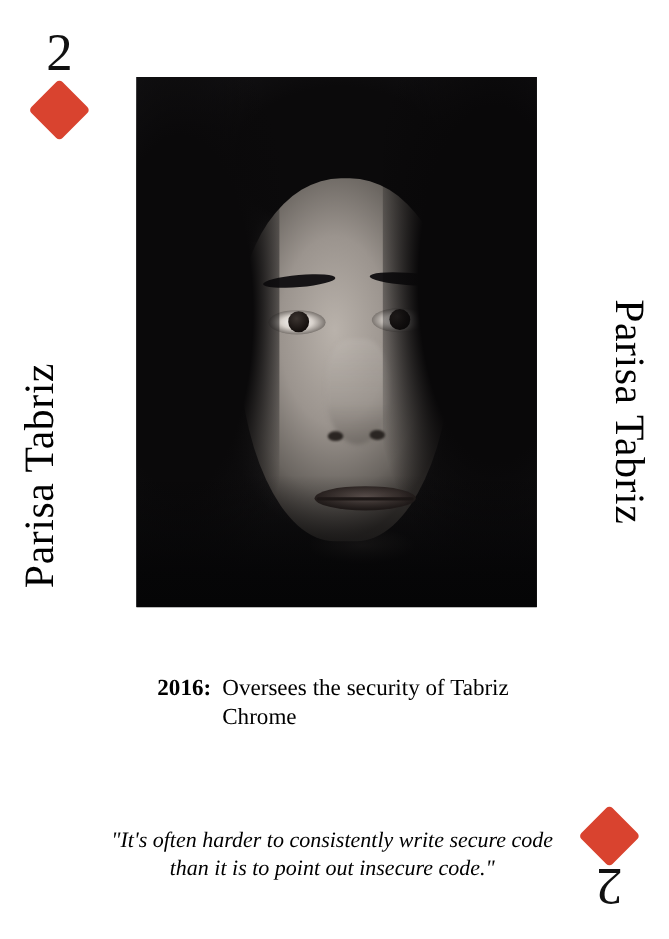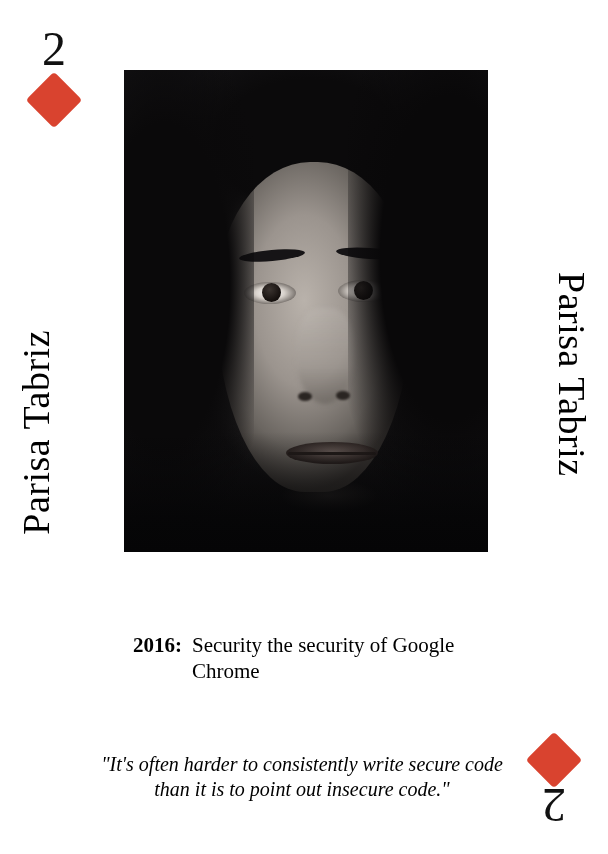--- a/index.html
+++ b/index.html
@@ -192,24 +192,23 @@
   .neck-shadow {
     position: absolute;
     left: 0; bottom: 0;
     width: 100%; height: 120px;
     background: linear-gradient(180deg, rgba(0,0,0,0) 0%, rgba(5,5,6,0.85) 70%, #050506 100%);
   }
 
   
   .facts {
     position: absolute;
-    left: 120px;
+    left: 130px;
     top: 612px;
     width: 372px;
-    margin-top: 20px;
   }
   .fact {
     display: flex;
     align-items: flex-start;
     margin-bottom: 8px;
   }
   .fact-year {
     font-family: "Liberation Serif", serif;
     font-weight: bold;
     font-size: 21px;
@@ -278,19 +277,19 @@
       <div class="chin-shadow"></div>
       <div class="hair-left"></div>
       <div class="hair-right"></div>
       <div class="neck-shadow"></div>
     </div>
   </div>
 
   <div class="facts">
     <div class="fact">
       <div class="fact-year">2016:</div>
-      <div class="fact-text">Security the security of Google Chrome</div>
+      <div class="fact-text">Oversees the security of Tabriz Chrome</div>
     </div>
   </div>
 
   <div class="quote">"It's often harder to consistently write secure code than it is to point out insecure code."</div>
 
 </div>
 
 </body></html>

